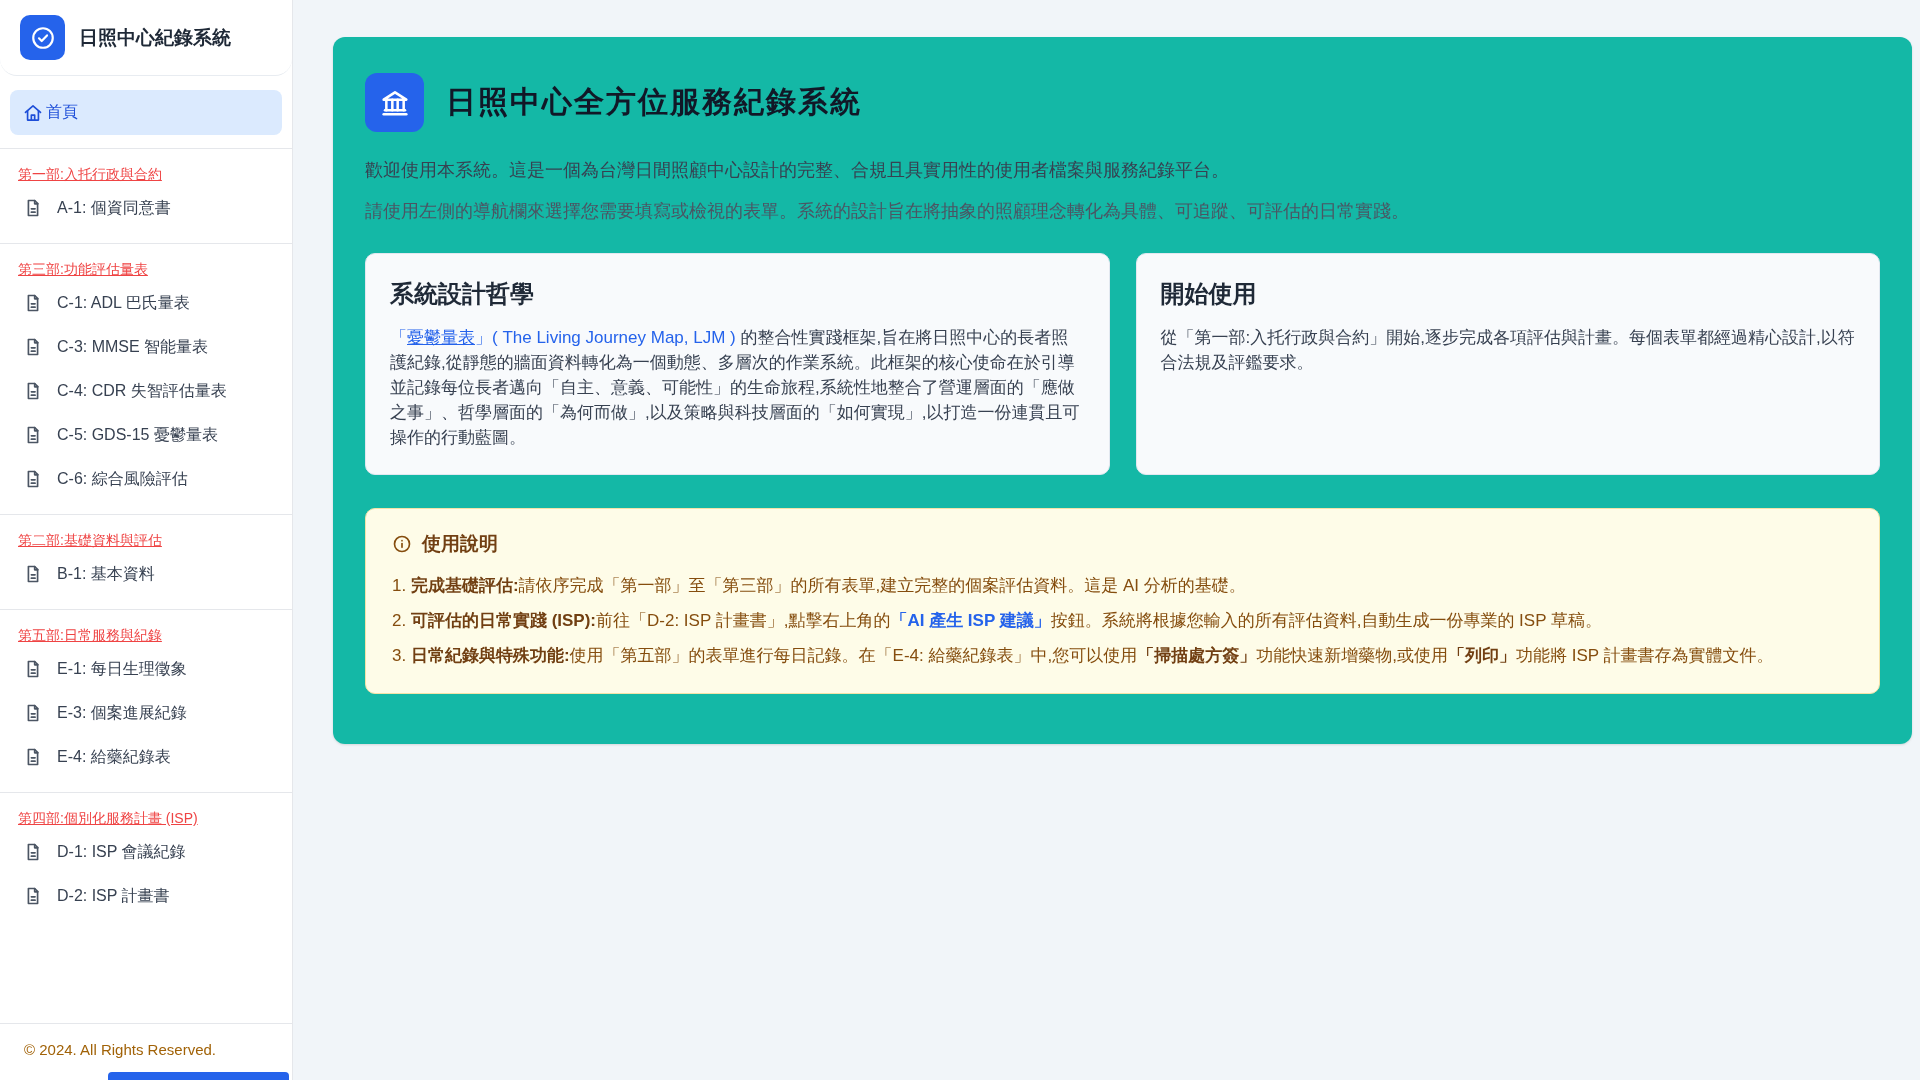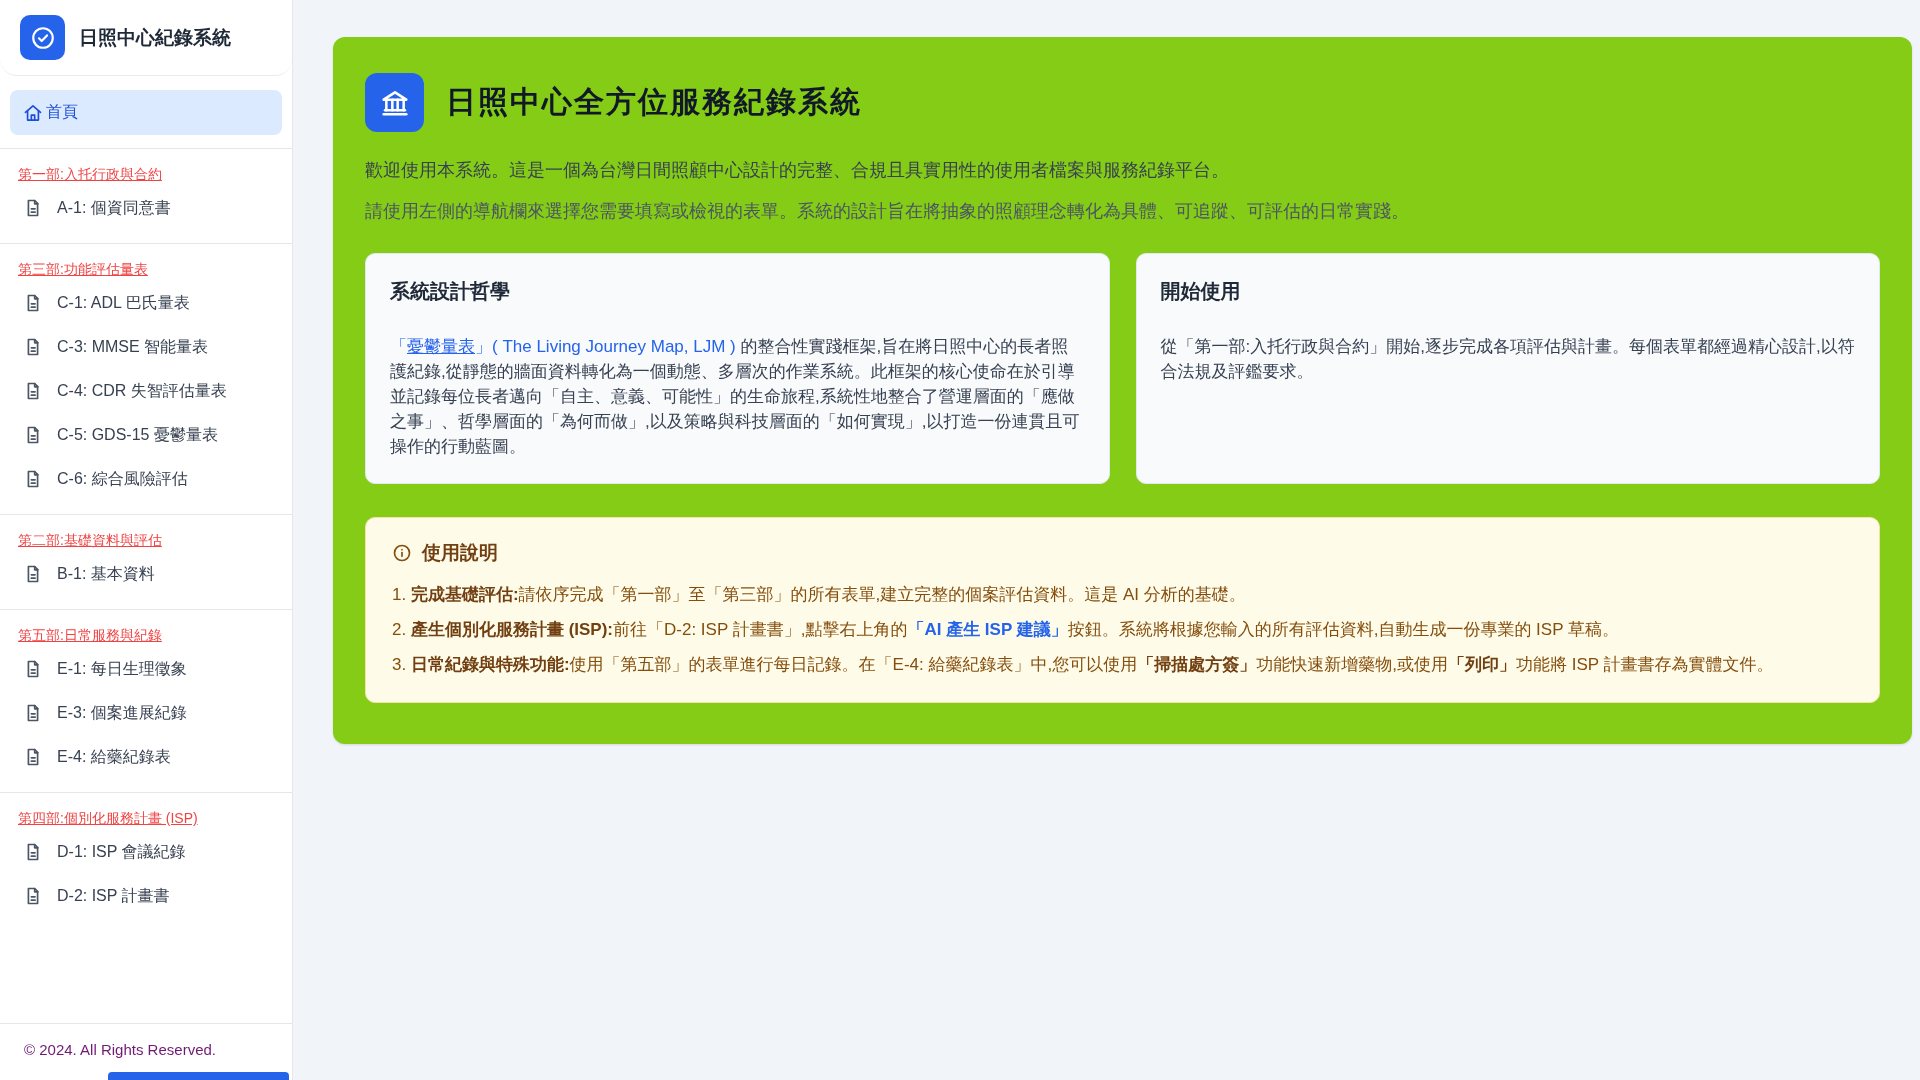--- a/index.html
+++ b/index.html
@@ -23,41 +23,41 @@
   .sb-title { font-size:19px; font-weight:700; color:#1f2937; }
   .sb-nav { flex:1; padding:14px 10px 0; overflow:hidden; }
   .nav-home { display:flex; align-items:center; gap:3px; background:#dbeafe; color:#1d4ed8;
               border-radius:8px; padding:0 13px; height:45px; font-size:16px; cursor:pointer; }
   .nav-divider { height:1px; background:#e5e7eb; margin:13px -10px 0; }
   .sec-label { font-size:14px; color:#ef4444; margin:17px 8px 2px;text-decoration:underline; }
   .nav-item { display:flex; align-items:center; gap:14px; padding:0 13px; height:44px;
               font-size:16px; color:#374151; border-radius:8px; cursor:pointer; }
   .nav-item .ic { color:#4b5563; }
   .sb-footer { border-top:1px solid #e5e7eb; padding:17px 24px 22px; font-size:15px;
-               color:#701a75; position:relative;margin-top:20px; }
+               color:#a16207; position:relative;margin-top:20px; }
   .bottom-bar { position:absolute; bottom:0; left:108px; width:181px; height:8px;
                 background:#2563eb; border-radius:4px 4px 0 0; }
 
   
   .main { flex:1; padding:37px 8px 0 40px; overflow:hidden; }
-  .card { background:#84cc16; border-radius:12px; min-height:707px;
+  .card { background:#14b8a6; border-radius:12px; min-height:707px;
           box-shadow:0 1px 3px rgba(0,0,0,.08), 0 1px 2px rgba(0,0,0,.05);
           padding:36px 32px; }
   .page-head { display:flex; align-items:center; gap:22px; }
   .page-icon { width:59px; height:59px; border-radius:12px; background:#2563eb; color:#fff;
                display:flex; align-items:center; justify-content:center; }
   .page-icon .ic { width:32px; height:32px; }
   .page-title { font-size:30px; font-weight:700; color:#111827; letter-spacing:2px; }
   .intro { font-size:18px; color:#374151; margin-top:26px; }
   .intro.second { margin-top:17px; color:#4b5563; }
 
   .panels { display:flex; gap:26px; margin-top:30px; }
   .panel { flex:1; background:#f8fafc; border:1px solid #e2e8f0; border-radius:10px;
            padding:24px; min-height:205px; }
-  .panel h3 { font-size:20px; font-weight:700; color:#1f2937; margin-bottom:29px; }
+  .panel h3 { font-size:24px; font-weight:700; color:#1f2937; margin-bottom:15px; }
   .panel p { font-size:17px; line-height:25px; color:#374151; }
   .link-blue { color:#2563eb; }
   .u { text-decoration:underline; cursor:pointer; }
 
   .note { margin-top:33px; background:#fefce8; border:1px solid #f3e3a8; border-radius:10px;
           padding:22px 26px 26px; }
   .note-head { display:flex; align-items:center; gap:10px; font-size:19px; font-weight:700;
                color:#713f12; }
   .note-head .ic { color:#854d0e; }
   .note-list { margin-top:18px; display:flex; flex-direction:column; gap:13px; }
@@ -240,21 +240,21 @@
       <div class="note-head">
         <svg class="ic">
             <use href="#i-info"></use>
           </svg>
         <span>使用說明</span>
       </div>
       <div class="note-list">
 
         <div class="note-item"><span>1. </span><b>完成基礎評估:</b><span>請依序完成「第一部」至「第三部」的所有表單,建立完整的個案評估資料。這是 AI 分析的基礎。</span></div>
 
-        <div class="note-item"><span>2. </span><b>產生個別化服務計畫 (ISP):</b><span>前往「D-2: ISP 計畫書」,點擊右上角的</span><span class="note-link">「AI 產生 ISP 建議」</span><span>按鈕。系統將根據您輸入的所有評估資料,自動生成一份專業的 ISP 草稿。</span></div>
+        <div class="note-item"><span>2. </span><b>可評估的日常實踐 (ISP):</b><span>前往「D-2: ISP 計畫書」,點擊右上角的</span><span class="note-link">「AI 產生 ISP 建議」</span><span>按鈕。系統將根據您輸入的所有評估資料,自動生成一份專業的 ISP 草稿。</span></div>
 
         <div class="note-item"><span>3. </span><b>日常紀錄與特殊功能:</b><span>使用「第五部」的表單進行每日記錄。在「E-4: 給藥紀錄表」中,您可以使用</span><b>「掃描處方簽」</b><span>功能快速新增藥物,或使用</span><b>「列印」</b><span>功能將 ISP 計畫書存為實體文件。</span></div>
 
 
       </div>
     </div>
 
   </section>
 </main>
 

